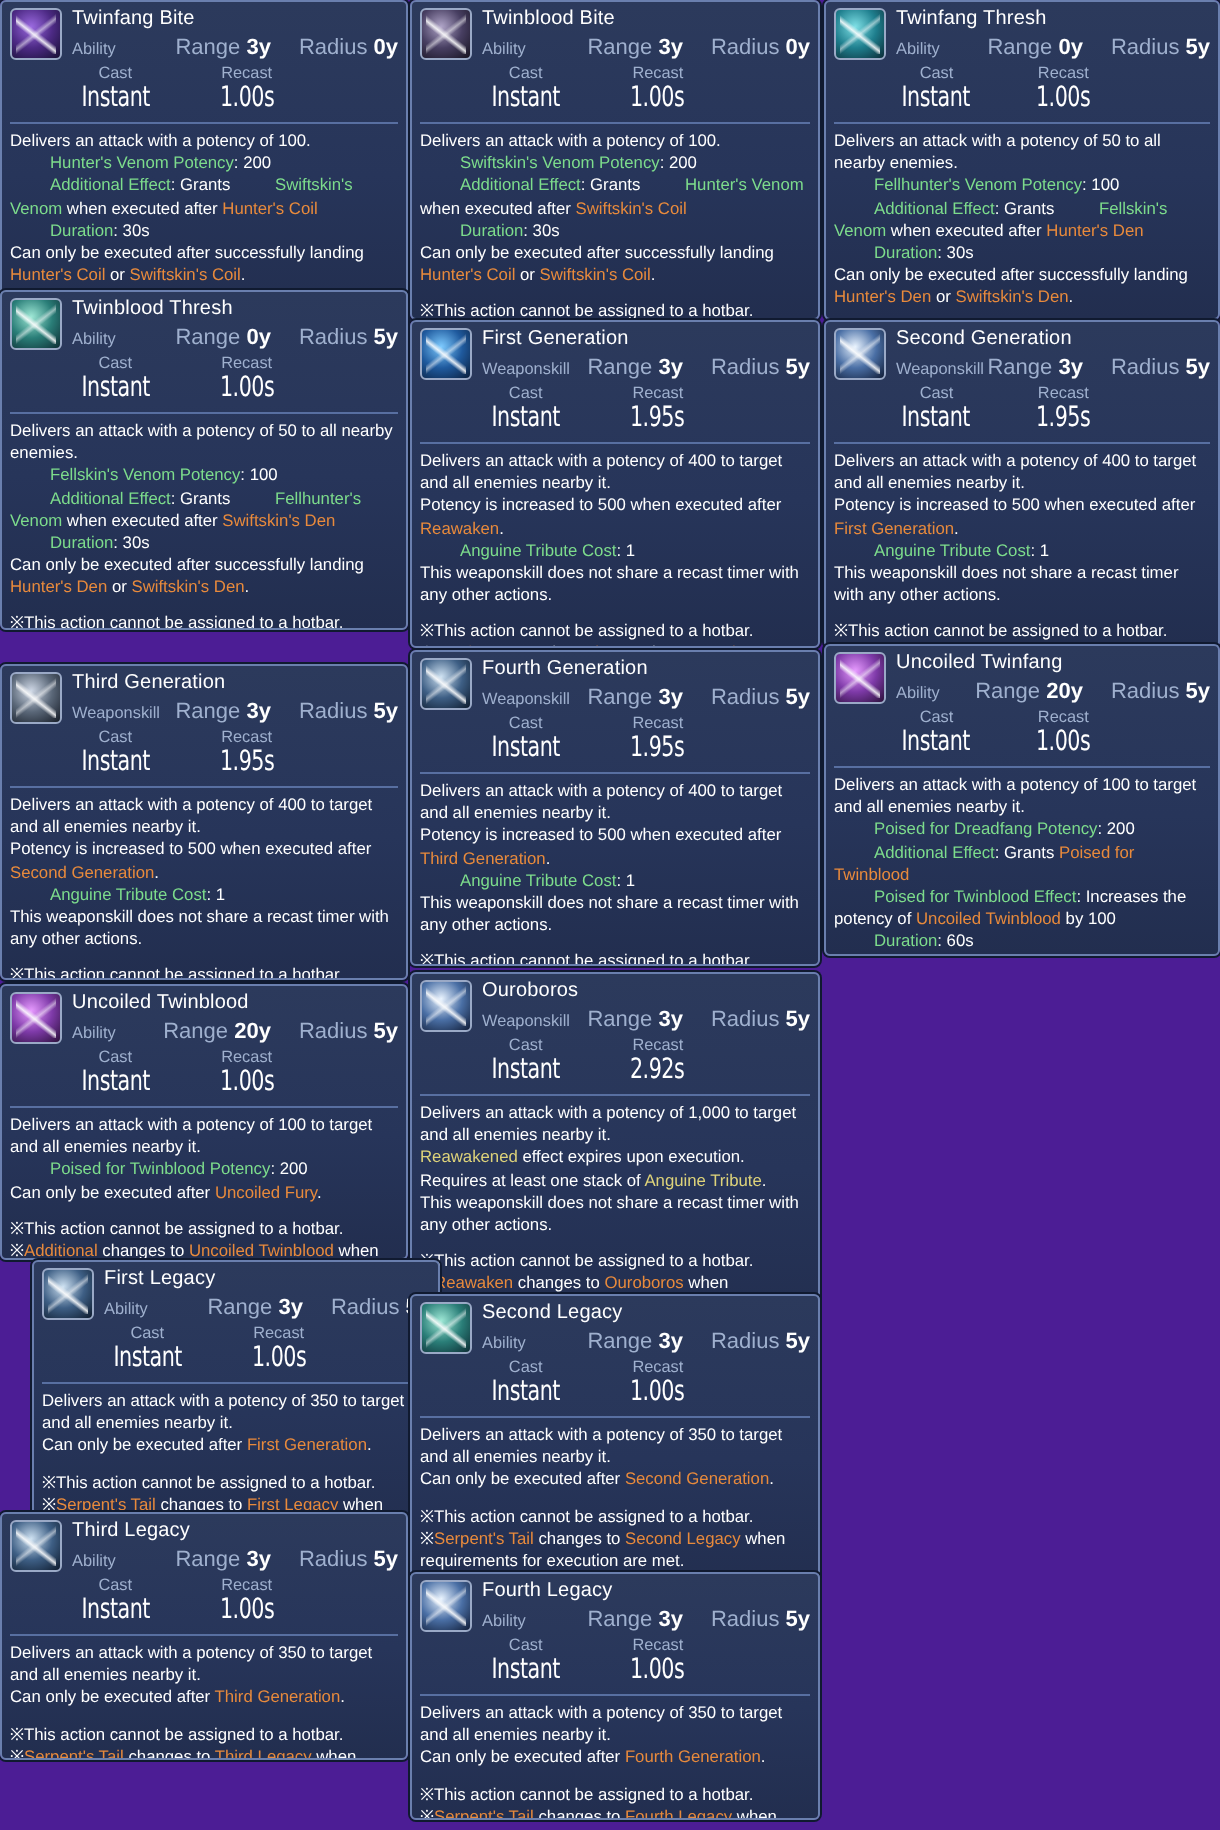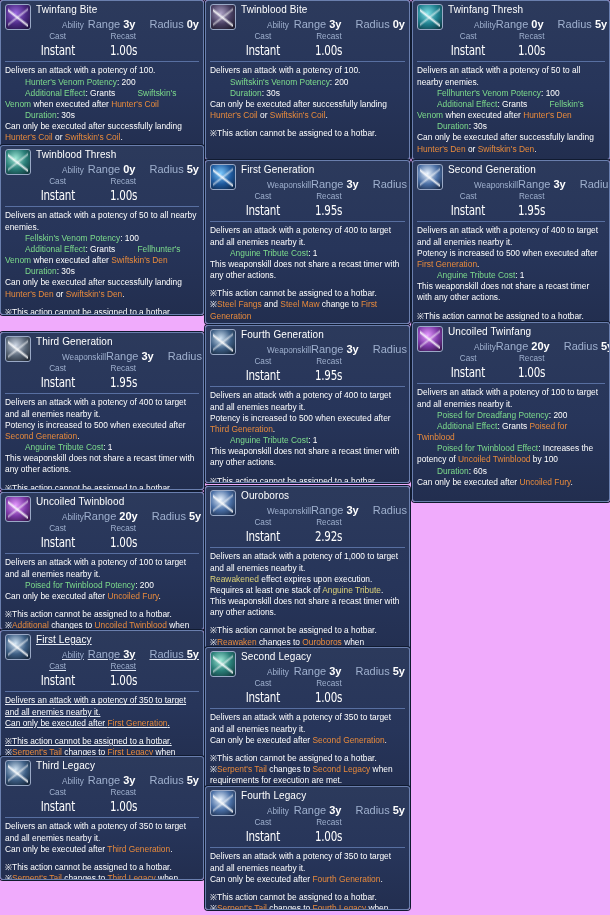--- a/index.html
+++ b/index.html
@@ -2,21 +2,21 @@
 <html><head>
 <meta charset="utf-8">
 <style>
   * { box-sizing: border-box; margin: 0; padding: 0; }
   html, body {
     width: 610px; height: 915px;
     background: #000;
     font-family: "Liberation Sans", sans-serif;
     overflow: hidden;
   }
-  #stage { position: relative; width: 610px; height: 915px; background: #f0abfc; }
+  #stage { position: relative; width: 610px; height: 915px; background: #4c1d95; }
 
   .tooltip {
     position: absolute;
     background: linear-gradient(180deg,#2c3a5c 0%,#27355a 55%,#222e4f 100%);
     border: 1px solid #6a7fae;
     border-radius: 3px;
     color: #e8edf7;
     font-size: 8.3px;
     line-height: 1.28;
     padding: 3px 4px 2px 4px;
@@ -43,21 +43,21 @@
   .icon.ic-teal   { background: radial-gradient(circle at 40% 35%, #7fe0e6 0%, #1f7f8e 50%, #0b2b36 100%); }
   .icon.ic-wave   { background: radial-gradient(circle at 40% 35%, #9fe8d6 0%, #2a7e78 50%, #0d2c33 100%); }
   .icon.ic-blue   { background: radial-gradient(circle at 40% 35%, #7ecbff 0%, #1f5a9e 50%, #0a1e3c 100%); }
   .icon.ic-white  { background: radial-gradient(circle at 40% 35%, #eaf4ff 0%, #4a6fa5 50%, #101c36 100%); }
   .icon.ic-gray   { background: radial-gradient(circle at 40% 35%, #cfd8e6 0%, #5a6778 50%, #151b25 100%); }
   .icon.ic-pink   { background: radial-gradient(circle at 40% 35%, #e79bff 0%, #7e3aa8 50%, #2a1038 100%); }
   .icon.ic-steel  { background: radial-gradient(circle at 40% 35%, #cfe2f2 0%, #3e5f85 50%, #0d1a2c 100%); }
 
   .hblock { flex: 1 1 auto; min-width: 0; }
   .tname { font-size: 10px; color: #ffffff; letter-spacing: .1px; line-height: 1.15; }
-  .hrow2 { display: flex; align-items: baseline; margin-top: 1px; margin-left: 26px; }
+  .hrow2 { display: flex; align-items: baseline; margin-top: 1px; }
   .ttype { color: #9fb0ce; font-size: 8.2px; flex: 0 0 auto; }
   .hspacer { flex: 1 1 auto; }
   .stat { color: #9fb0ce; font-size: 11px; white-space: nowrap; }
   .stat b { color: #ffffff; font-weight: bold; }
   .stat.range { margin-right: 14px; }
 
   
   .crwrap { margin-top: 1px; }
   .crlabels { display: flex; font-size: 8.2px; color: #9fb0ce; }
   .crlabels .l1 { flex: 0 0 46%; text-align: center; padding-left: 16px; }
@@ -139,20 +139,21 @@
         </div>
         <div class="crvals">
           <div class="v1"><span class="bignum">Instant</span></div>
           <div class="v2"><span class="bignum">1.00s</span></div>
         </div>
       </div>
       <div class="rule"></div>
       <div class="desc">
         <p><span class="w">Delivers an attack with a potency of 100.</span></p>
         <p><span class="g">Swiftskin's Venom Potency</span><span class="w">: 200</span></p>
+        <p><span class="g">Additional Effect</span><span class="w">: Grants </span><span class="g">Hunter's Venom</span><span class="w"> when executed after </span><span class="o">Swiftskin's Coil</span></p>
         <p><span class="g">Duration</span><span class="w">: 30s</span></p>
         <p><span class="w">Can only be executed after successfully landing </span><span class="o">Hunter's Coil</span><span class="w"> or </span><span class="o">Swiftskin's Coil</span><span class="w">.</span></p>
         <div class="gap"></div>
         <p><span class="w">※This action cannot be assigned to a hotbar.</span></p>
       </div>
     </div>
     <div class="tooltip" style="left: 412px; top: 0px; width: 198px; height: 160px;">
       <div class="thead">
         <div class="icon ic-teal"></div>
         <div class="hblock">
@@ -238,20 +239,21 @@
           <div class="l2">Recast</div>
         </div>
         <div class="crvals">
           <div class="v1"><span class="bignum">Instant</span></div>
           <div class="v2"><span class="bignum">1.95s</span></div>
         </div>
       </div>
       <div class="rule"></div>
       <div class="desc">
         <p><span class="w">Delivers an attack with a potency of 400 to target and all enemies nearby it.</span></p>
+        <p><span class="w">Potency is increased to 500 when executed after </span><span class="o">Reawaken</span><span class="w">.</span></p>
         <p><span class="g">Anguine Tribute Cost</span><span class="w">: 1</span></p>
         <p><span class="w">This weaponskill does not share a recast timer with any other actions.</span></p>
         <div class="gap"></div>
         <p><span class="w">※This action cannot be assigned to a hotbar.</span></p>
         <p><span class="w">※</span><span class="o">Steel Fangs</span><span class="w"> and </span><span class="o">Steel Maw</span><span class="w"> change to </span><span class="o">First Generation</span></p>
       </div>
     </div>
     <div class="tooltip" style="left: 412px; top: 160px; width: 198px; height: 164px;">
       <div class="thead">
         <div class="icon ic-white"></div>
@@ -345,21 +347,21 @@
       <div class="rule"></div>
       <div class="desc">
         <p><span class="w">Delivers an attack with a potency of 400 to target and all enemies nearby it.</span></p>
         <p><span class="w">Potency is increased to 500 when executed after </span><span class="o">Third Generation</span><span class="w">.</span></p>
         <p><span class="g">Anguine Tribute Cost</span><span class="w">: 1</span></p>
         <p><span class="w">This weaponskill does not share a recast timer with any other actions.</span></p>
         <div class="gap"></div>
         <p><span class="w">※This action cannot be assigned to a hotbar.</span></p>
       </div>
     </div>
-    <div class="tooltip" style="left: 412px; top: 322px; width: 198px; height: 180px;">
+    <div class="tooltip" style="left: 412px; top: 322px; width: 198px; height: 156px;">
       <div class="thead">
         <div class="icon ic-pink"></div>
         <div class="hblock">
           <div class="tname">Uncoiled Twinfang</div>
           <div class="hrow2">
             <span class="ttype">Ability</span>
             <span class="hspacer"></span>
             <span class="stat range"><span>Range </span><b>20y</b></span>
             <span class="stat"><span>Radius </span><b>5y</b></span>
           </div>
@@ -446,21 +448,21 @@
       <div class="desc">
         <p><span class="w">Delivers an attack with a potency of 1,000 to target and all enemies nearby it.</span></p>
         <p><span class="y">Reawakened</span><span class="w"> effect expires upon execution.</span></p>
         <p><span class="w">Requires at least one stack of </span><span class="y">Anguine Tribute</span><span class="w">.</span></p>
         <p><span class="w">This weaponskill does not share a recast timer with any other actions.</span></p>
         <div class="gap"></div>
         <p><span class="w">※This action cannot be assigned to a hotbar.</span></p>
         <p><span class="w">※</span><span class="o">Reawaken</span><span class="w"> changes to </span><span class="o">Ouroboros</span><span class="w"> when requirements for execution are met.</span></p>
       </div>
     </div>
-    <div class="tooltip" style="left: 0px; top: 630px; width: 204px; height: 140px; text-decoration: underline;">
+    <div class="tooltip" style="left: 16px; top: 630px; width: 204px; height: 140px;">
       <div class="thead">
         <div class="icon ic-steel"></div>
         <div class="hblock">
           <div class="tname">First Legacy</div>
           <div class="hrow2">
             <span class="ttype">Ability</span>
             <span class="hspacer"></span>
             <span class="stat range"><span>Range </span><b>3y</b></span>
             <span class="stat"><span>Radius </span><b>5y</b></span>
           </div>

